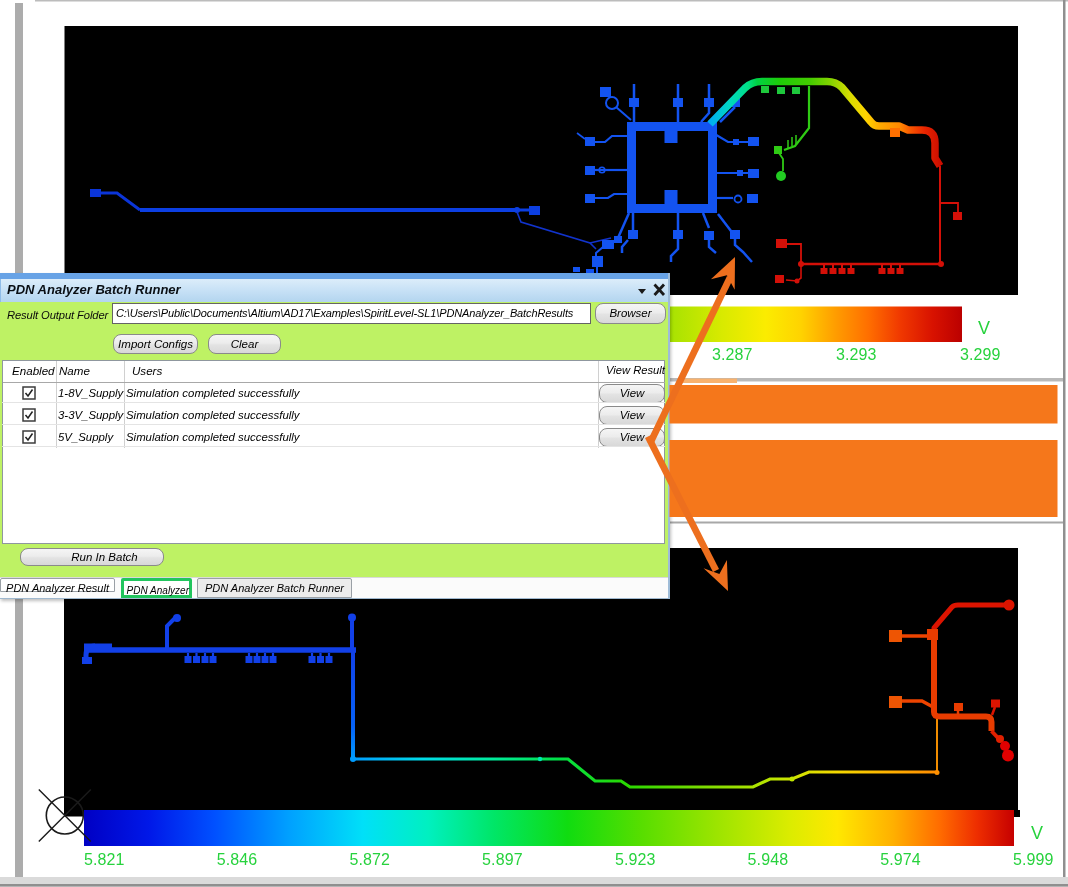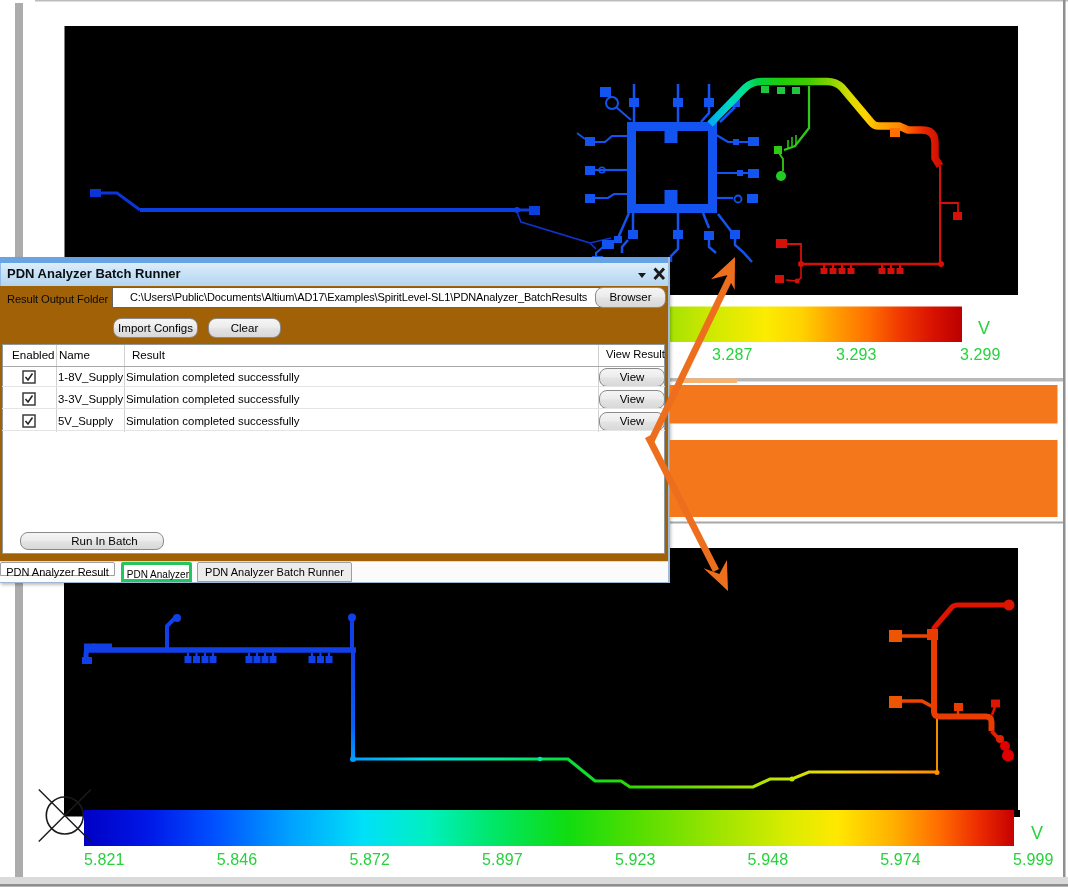--- a/index.html
+++ b/index.html
@@ -1,21 +1,21 @@
 <!DOCTYPE html>
 <html><head>
 <meta charset="utf-8">
 <style>
   html,body{margin:0;padding:0;}
   body{width:1068px;height:887px;position:relative;background:#fff;overflow:hidden;
        font-family:"Liberation Sans",sans-serif;}
   .abs{position:absolute;white-space:nowrap;}
   #bgsvg{position:absolute;left:0;top:0;z-index:1;}
-  #dialog{position:absolute;left:0;top:257px;width:668px;height:326px;z-index:2;
-          background:#a16207;border-right:2px solid #9FBCD8;box-shadow:1px 2px 3px rgba(0,0,0,0.25);}
+  #dialog{position:absolute;left:0;top:273px;width:668px;height:326px;z-index:2;
+          background:#bef264;border-right:2px solid #9FBCD8;box-shadow:1px 2px 3px rgba(0,0,0,0.25);font-style:italic;}
   #fgsvg{position:absolute;left:0;top:0;z-index:3;pointer-events:none;}
   .btn{position:absolute;white-space:nowrap;background:linear-gradient(180deg,#f5f5f5,#ececec 45%,#e3e3e3 55%,#d8d8d8);
        border:1px solid #8a8a8a;border-radius:8px;text-align:center;font-size:11.5px;color:#000;}
   .grtext{fill:#27d23d;font-family:"Liberation Sans",sans-serif;font-size:16px;letter-spacing:0.1px;}
   .grv{fill:#27d23d;font-family:"Liberation Sans",sans-serif;font-size:18px;}
 </style>
 </head>
 <body>
 <svg id="bgsvg" width="1068" height="887" viewBox="0 0 1068 887">
   <defs>
@@ -292,33 +292,33 @@
   <div class="abs" style="left:0;top:5.5px;width:668px;height:23.5px;
        background:linear-gradient(180deg,#DCEDFA 0%,#C9E2F6 45%,#B3D5EF 100%);
        border-left:1.5px solid #8FBCE8;box-sizing:border-box;"></div>
   <div class="abs" style="left:7px;top:9px;font-size:13px;font-weight:bold;color:#0a0f14;">PDN Analyzer Batch Runner</div>
   <div class="abs" style="left:638px;top:15.5px;width:0;height:0;border-left:4.5px solid transparent;border-right:4.5px solid transparent;border-top:5.5px solid #1a1a1a;"></div>
   <svg class="abs" style="left:652px;top:8.5px;" width="15" height="15">
       <path d="M2.5,2.5 L12,13 M12,2.5 L2.5,13" stroke="#1a1a1a" stroke-width="2.8"></path>
     </svg>
 
   <div class="abs" style="left:7px;top:35.5px;font-size:11.2px;letter-spacing:-0.1px;color:#0a0a0a;">Result Output Folder</div>
-  <div class="abs" style="left:112px;top:30px;width:474px;height:19px;background:#fff;border:1px solid #646464;font-size:11px;letter-spacing:-0.12px;line-height:19px;padding-left:17px;white-space:nowrap;overflow:hidden;">C:\Users\Public\Documents\Altium\AD17\Examples\SpiritLevel-SL1\PDNAnalyzer_BatchResults</div>
+  <div class="abs" style="left:112px;top:30px;width:474px;height:19px;background:#fff;border:1px solid #646464;font-size:11px;letter-spacing:-0.12px;line-height:19px;padding-left:3px;white-space:nowrap;overflow:hidden;">C:\Users\Public\Documents\Altium\AD17\Examples\SpiritLevel-SL1\PDNAnalyzer_BatchResults</div>
   <div class="btn" style="left:595px;top:30px;width:69px;height:19px;line-height:19px;">Browser</div>
   <div class="btn" style="left:113px;top:61px;width:83px;height:18px;line-height:18px;">Import Configs</div>
   <div class="btn" style="left:208px;top:61px;width:71px;height:18px;line-height:18px;">Clear</div>
 
-  <div class="abs" style="left:2px;top:87px;width:663px;height:210px;background:#fff;border:1px solid #8f979e;box-sizing:border-box;">
+  <div class="abs" style="left:2px;top:87px;width:663px;height:184px;background:#fff;border:1px solid #8f979e;box-sizing:border-box;">
     <div class="abs" style="left:52.5px;top:0;width:1px;height:87px;background:#d0d0d0;"></div>
     <div class="abs" style="left:120.5px;top:0;width:1px;height:87px;background:#d0d0d0;"></div>
     <div class="abs" style="left:594.5px;top:0;width:1px;height:87px;background:#d0d0d0;"></div>
     <div class="abs" style="left:0;top:20.5px;width:662px;height:1px;background:#a8a8a8;"></div>
     <div class="abs" style="left:9px;top:3px;font-size:11.6px;">Enabled</div>
     <div class="abs" style="left:56px;top:3px;font-size:11.6px;">Name</div>
-    <div class="abs" style="left:129px;top:3px;font-size:11.6px;">Result</div>
+    <div class="abs" style="left:129px;top:3px;font-size:11.6px;">Users</div>
     <div class="abs" style="left:603px;top:3px;font-size:11.2px;">View Result</div>
   </div>
 
   <div class="abs" style="left:2px;top:108px;width:663px;height:22px;">
     <svg class="abs" style="left:20px;top:4.5px" width="14" height="14">
         <rect x="1" y="1" width="12" height="12" fill="#fff" stroke="#3c3c3c" stroke-width="1.5"></rect>
         <path d="M3.5,7 L6,10 L10.5,3.5" stroke="#222" stroke-width="1.5" fill="none"></path>
       </svg>
     <div class="abs" style="left:56px;top:6px;font-size:11.4px;">1-8V_Supply</div>
     <div class="abs" style="left:124px;top:6px;font-size:11.4px;">Simulation completed successfully</div>

